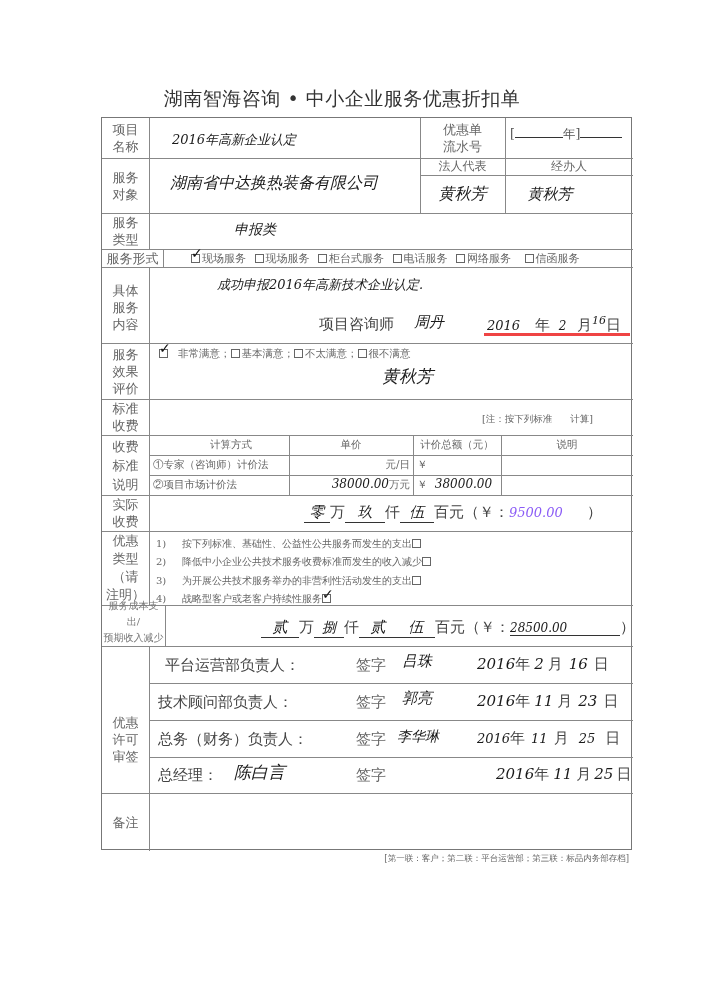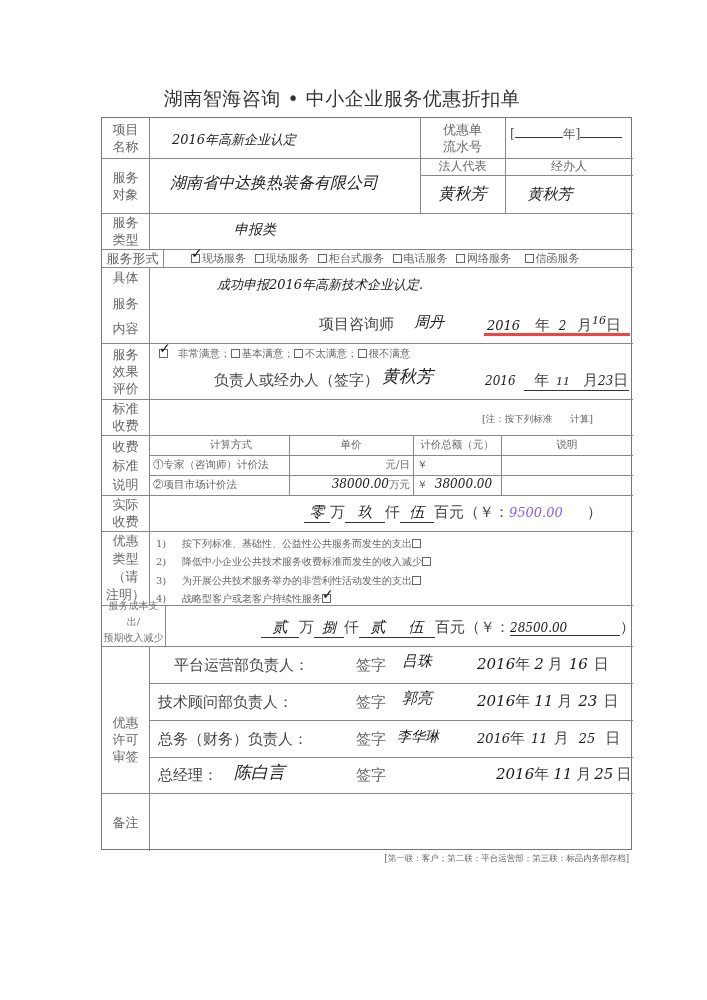--- a/index.html
+++ b/index.html
@@ -94,21 +94,21 @@
   <div class="cell lbl" style="left:0;top:131px;width:61px;height:18px">服务形式</div>
   <div class="abs small" style="left:89px;top:133px;font-size:11px">
     <span><span class="chk on"></span><span>现场服务</span></span>
     <span style="margin-left:5px"><span class="chk"></span><span>现场服务</span></span>
     <span style="margin-left:5px"><span class="chk"></span><span>柜台式服务</span></span>
     <span style="margin-left:5px"><span class="chk"></span><span>电话服务</span></span>
     <span style="margin-left:5px"><span class="chk"></span><span>网络服务</span></span>
     <span style="margin-left:10px"><span class="chk"></span><span>信函服务</span></span>
   </div>
 
-  <div class="cell lbl" style="left:0;top:149px;width:47px;height:70px;flex-direction:column;justify-content:space-between;padding-top:2px">
+  <div class="cell lbl" style="left:0;top:149px;width:47px;height:70px;flex-direction:column;justify-content:center;padding-top:10px">
     <span>具体</span>
     <span>服务</span>
     <span>内容</span>
   </div>
   <div class="abs hand hand-md" style="left:115px;top:158px">成功申报2016年高新技术企业认定.</div>
   <div class="abs print-lg" style="left:217px;top:197px">项目咨询师</div>
   <div class="abs hand hand-md" style="left:312px;top:195px;font-size:15px">周丹</div>
   <div class="abs print-lg" style="left:382px;top:196px;border-bottom:3px solid #ef4444;width:146px;height:22px">
     <span class="hand" style="font-size:13px;margin-left:3px">2016</span>
     <span style="margin-left:10px">年</span>
@@ -117,30 +117,21 @@
   </div>
 
   <div class="cell lbl" style="left:0;top:225px;width:47px;height:56px;flex-direction:column">
     <span>服务</span>
     <span>效果</span>
     <span>评价</span>
   </div>
   <div class="abs small" style="left:57px;top:229px;font-size:10.5px">
     <span><span class="chk on"></span><span style="margin-left:8px">非常满意；</span></span><span><span class="chk"></span><span>基本满意；</span></span><span><span class="chk"></span><span>不太满意；</span></span><span><span class="chk"></span><span>很不满意</span></span>
   </div>
-  <div class="abs print-lg" style="left:112px;top:253px">负责人或经办人（签字）</div>
   <div class="abs hand" style="left:280px;top:247px;font-size:17px">黄秋芳</div>
-  <div class="abs print-lg" style="left:382px;top:253px;width:146px;height:20px">
-    <span class="hand" style="font-size:12px;margin-left:1px">2016</span>
-    <span style="display:inline-block;border-bottom:1px solid #333;width:105px;margin-left:4px">
-      <span style="margin-left:10px">年</span>
-      <span class="hand" style="font-size:11px;margin-left:2px">11</span>
-      <span style="margin-left:8px">月</span><span class="hand" style="font-size:12px">23</span><span>日</span>
-    </span>
-  </div>
 
   <div class="cell lbl" style="left:0;top:281px;width:47px;height:36px;flex-direction:column">
     <span>标准</span>
     <span>收费</span>
   </div>
   <div class="abs small" style="left:380px;top:295px;font-size:9.5px;white-space:pre">[注：按下列标准      计算]</div>
 
   <div class="cell lbl" style="left:0;top:317px;width:47px;height:60px;flex-direction:column;line-height:19px">
     <span>收费</span>
     <span>标准</span>
@@ -187,21 +178,21 @@
   <div class="abs print-lg" style="left:159px;top:500px">
     <span class="hand underline" style="width:38px;font-size:15px">贰</span><span>万</span><span class="hand underline" style="width:30px;font-size:14px">捌</span><span>仟</span><span class="hand underline" style="width:38px;font-size:15px" hidden="">贰</span><span class="hand underline" style="width:38px;font-size:15px">伍</span><span>百元（￥：</span><span class="hand underline" style="width:110px;font-size:12px;text-align:left">28500.00</span><span>）</span>
   </div>
 
   <div class="cell lbl" style="left:0;top:528px;width:47px;height:147px;flex-direction:column;padding-top:40px">
     <span>优惠</span>
     <span>许可</span>
     <span>审签</span>
   </div>
 
-  <div class="abs print-lg" style="left:72px;top:538px">平台运营部负责人：</div>
+  <div class="abs print-lg" style="left:63px;top:538px">平台运营部负责人：</div>
   <div class="abs print-lg" style="left:254px;top:538px;color:#666">签字</div>
   <div class="abs hand" style="left:300px;top:534px;font-size:15px">吕珠</div>
   <div class="abs print-lg" style="left:375px;top:537px">
     <span class="hand" style="font-size:15px">2016</span><span>年</span><span class="hand" style="font-size:15px;margin:0 4px">2</span><span>月</span><span class="hand" style="font-size:15px;margin:0 6px">16</span><span>日</span>
   </div>
 
   <div class="abs print-lg" style="left:56px;top:575px">技术顾问部负责人：</div>
   <div class="abs print-lg" style="left:254px;top:575px;color:#666">签字</div>
   <div class="abs hand" style="left:300px;top:571px;font-size:15px">郭亮</div>
   <div class="abs print-lg" style="left:375px;top:574px">

